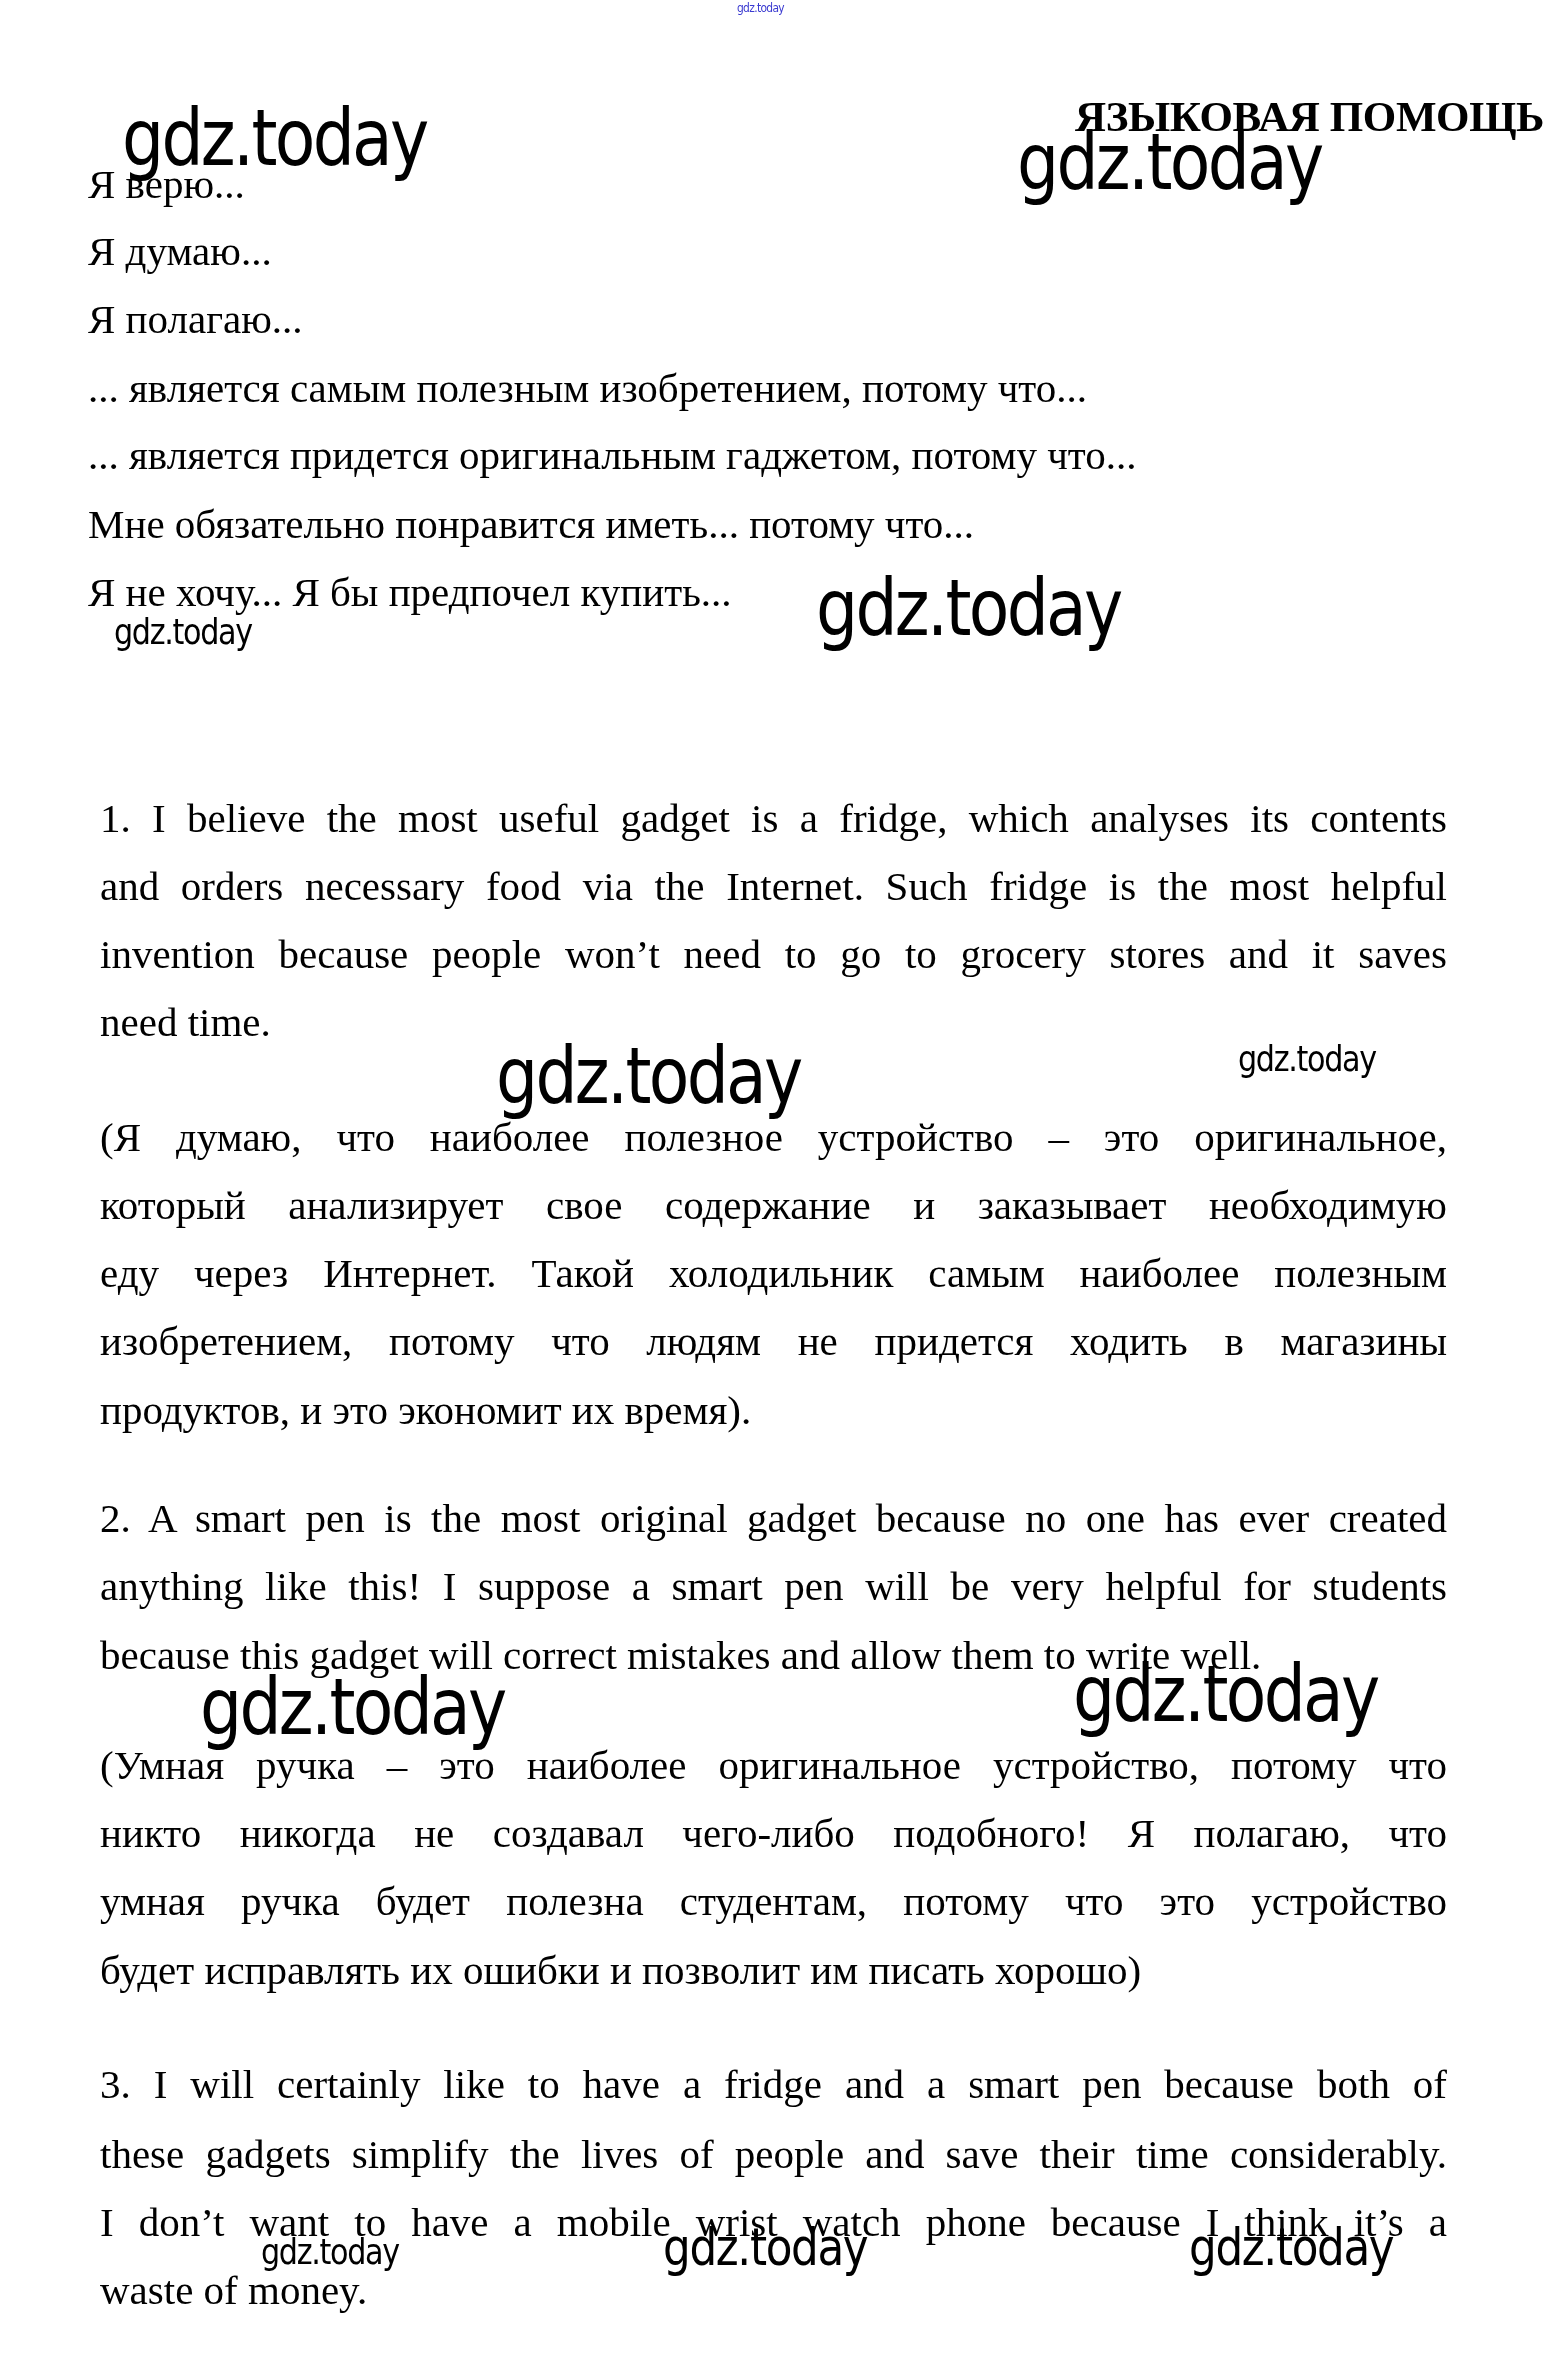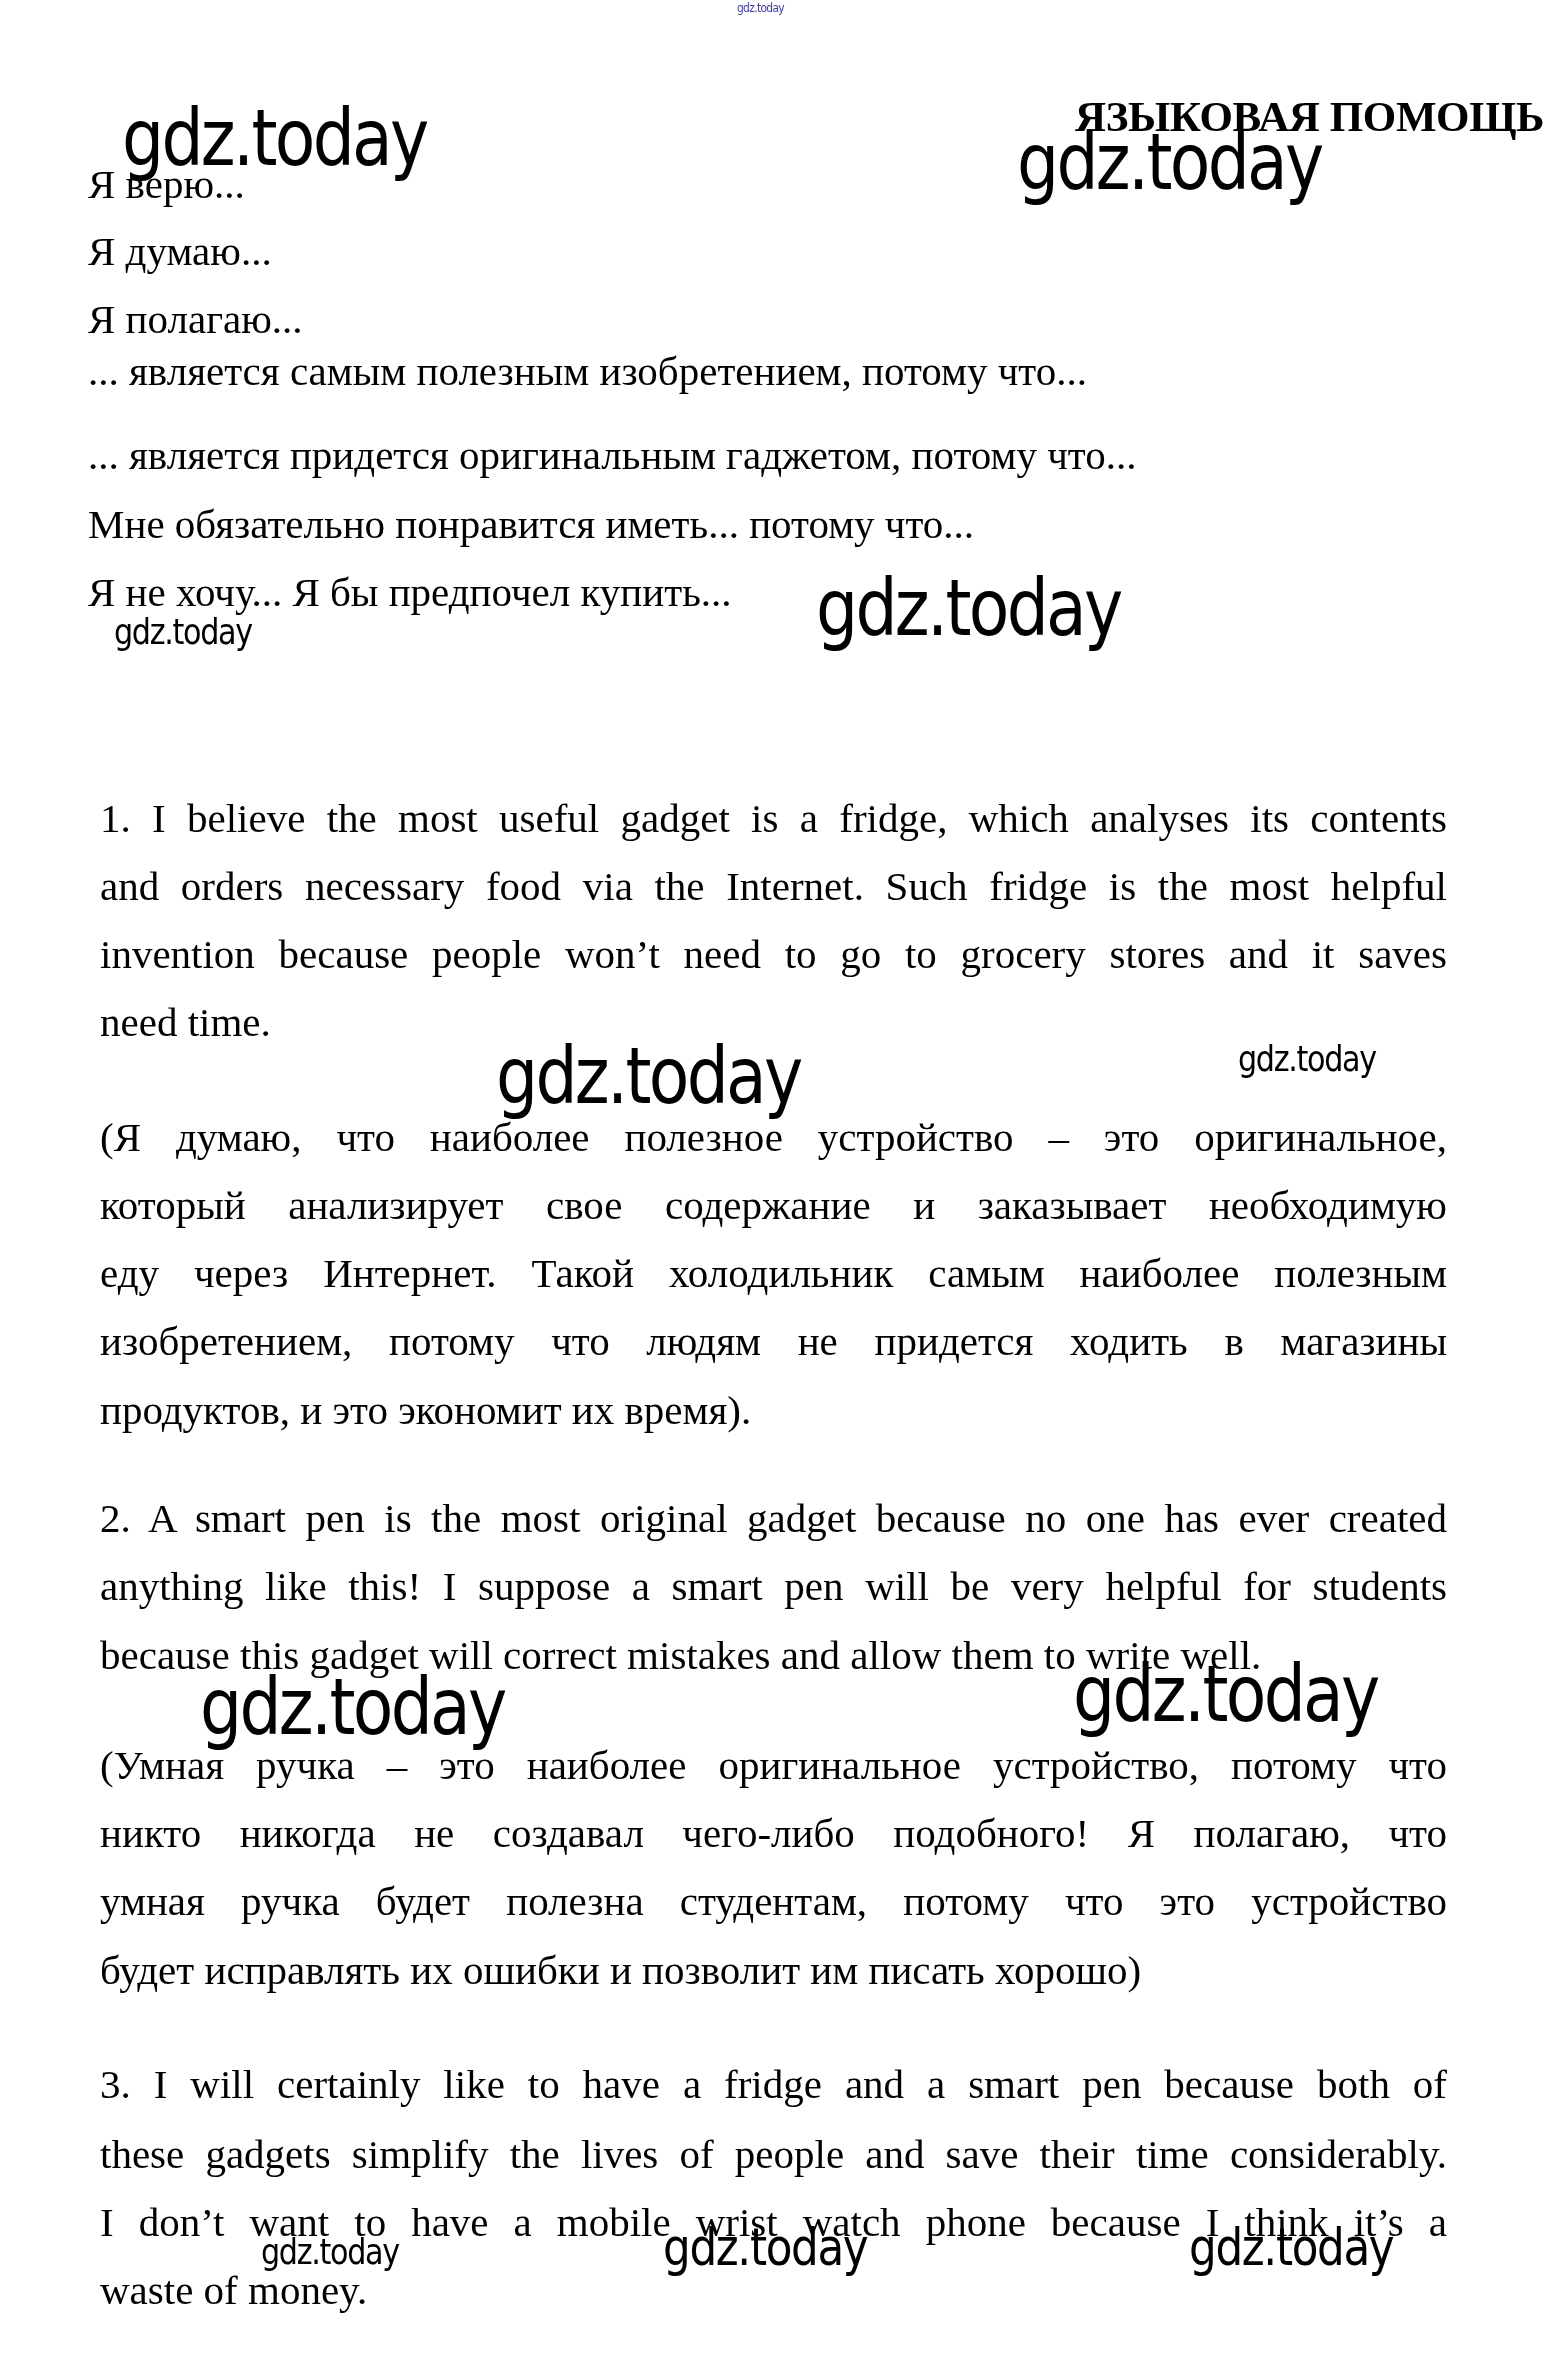--- a/index.html
+++ b/index.html
@@ -94,21 +94,21 @@
   <div class="wm-top">gdz.today</div>
 
   <div class="heading">
     <span>ЯЗЫКОВАЯ ПОМОЩЬ</span>
   </div>
 
   <div>
     <div class="line" style="top:161px">Я верю...</div>
     <div class="line" style="top:228px">Я думаю...</div>
     <div class="line" style="top:296px">Я полагаю...</div>
-    <div class="line" style="top:348px">... является самым полезным изобретением, потому что...</div>
+    <div class="line" style="top:365px">... является самым полезным изобретением, потому что...</div>
     <div class="line" style="top:432px">... является придется оригинальным гаджетом, потому что...</div>
     <div class="line" style="top:501px">Мне обязательно понравится иметь... потому что...</div>
     <div class="line" style="top:569px">Я не хочу... Я бы предпочел купить...</div>
   </div>
 
   <div>
     <div class="jline" style="top:795px">1. I believe the most useful gadget is a fridge, which analyses its contents</div>
     <div class="jline" style="top:863px">and orders necessary food via the Internet. Such fridge is the most helpful</div>
     <div class="jline" style="top:931px">invention because people won’t need to go to grocery stores and it saves</div>
     <div class="jline last" style="top:999px">need time.</div>

